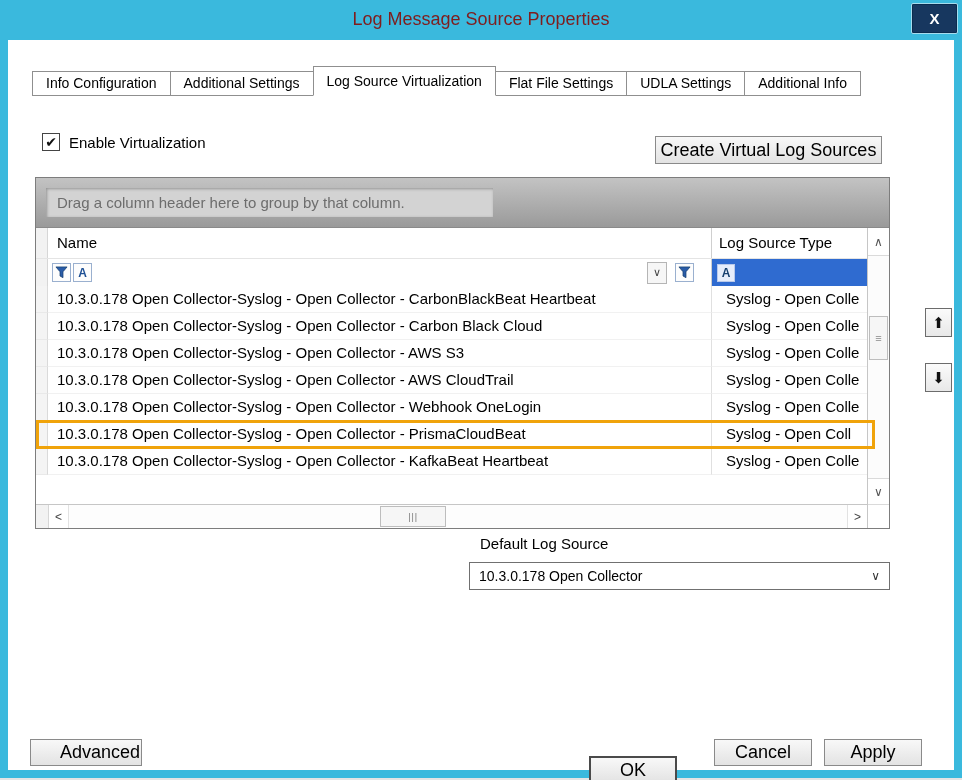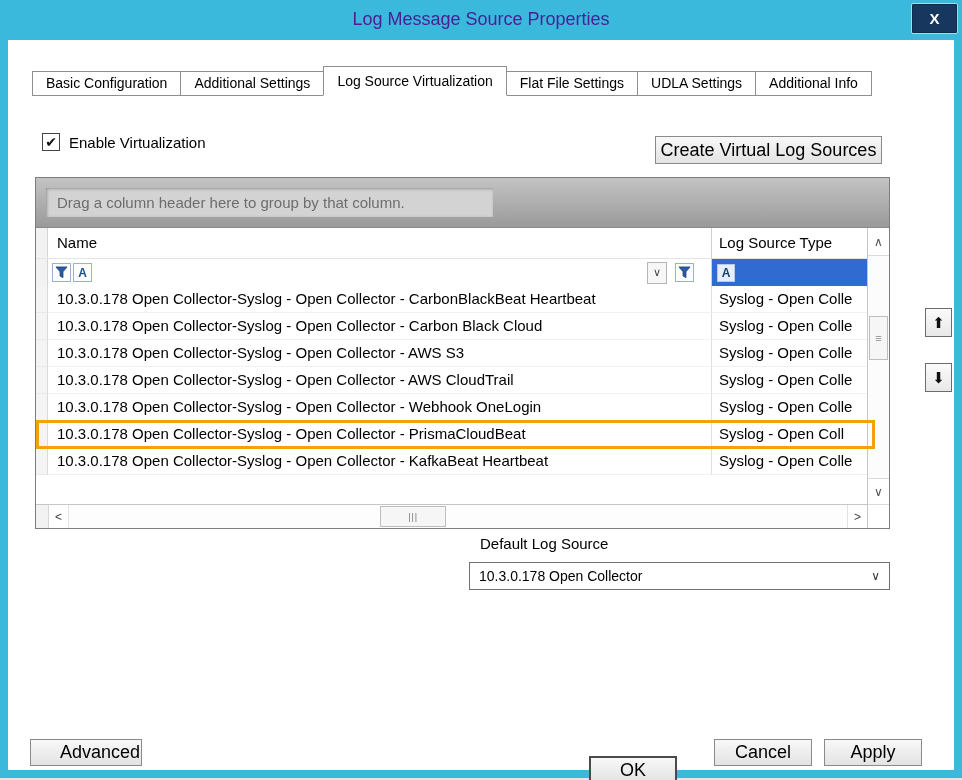--- a/index.html
+++ b/index.html
@@ -2,21 +2,21 @@
 <html style="--accent-cyan: #3ab9dd; --close-navy: #17375f; --filter-selected-blue: #2f6bd0; --highlight-orange: #f0a30a;"><head>
 <meta charset="utf-8">
 <style>
   * { box-sizing: border-box; margin: 0; padding: 0; }
   html,body { width: 962px; height: 780px; }
   body { font-family: "Liberation Sans","DejaVu Sans",sans-serif; background:#fff; overflow:hidden; }
   .stage { width:962px; height:780px; }
 
   .dialog { position:relative; width:962px; height:778px; background:var(--accent-cyan,#3ab9dd); }
   .titlebar { position:absolute; top:0; left:0; right:0; height:40px; }
-  .title { display:block; text-align:center; padding-top:9px; font-size:18px; color:#4c1d95; }
+  .title { display:block; text-align:center; padding-top:9px; font-size:18px; color:#7f1d1d; }
   .closebtn { position:absolute; top:3px; right:4px; width:47px; height:31px;
     background:var(--close-navy,#17375f); color:#fff; font-weight:bold; font-size:15px;
     border:1px solid #a6dcee; border-radius:2px; box-shadow: inset 0 0 0 1px #0b2b4e;
     font-family:inherit; cursor:default; }
 
   .inner { position:absolute; left:8px; top:40px; right:8px; bottom:8px; background:#fff; }
 
   .tabstrip { position:absolute; left:25px; top:26px; height:30px; display:flex; align-items:flex-end; }
   .tab { border:1px solid #8f8f8f; background:#fff; height:25px; line-height:23px; padding:0 13px;
     font-size:14px; margin-left:-1px; white-space:nowrap; }
@@ -63,21 +63,21 @@
     border-left:1px solid #cfcfcf; display:flex; align-items:center; padding-left:3px; }
   .ftype .ficon { background:#e6edfb; border-color:#b9c9ea; width:18px; height:18px; color:#17406f; }
 
   .rows { flex:1; position:relative; min-height:0; }
   .grow { height:27px; display:flex; position:relative; font-size:15px; }
   .rowind { width:12px; background:#f4f4f4; border-right:1px solid #dadada; border-bottom:1px solid #e9e9e9;
     flex:0 0 auto; }
   .cname { flex:1; line-height:26px; padding-left:9px; white-space:nowrap; overflow:hidden;
     border-bottom:1px solid #f1f1f1; min-width:0; }
   .ctype { width:156px; flex:0 0 auto; border-left:1px solid #e0e0e0; border-bottom:1px solid #f1f1f1;
-    line-height:26px; padding-left:7px; white-space:nowrap; overflow:hidden; }
+    line-height:26px; padding-left:14px; white-space:nowrap; overflow:hidden; }
   .grow.hl::after { content:""; position:absolute; left:0; top:-1px; right:-8px; bottom:-1px;
     border:3px solid var(--highlight-orange,#f0a30a); pointer-events:none; z-index:4; }
 
   .vscroll { width:22px; flex:0 0 auto; border-left:1px solid #c6c6c6; display:flex; flex-direction:column;
     background:#fcfcfc; }
   .vs-btn { height:28px; border-bottom:1px solid #dadada; display:flex; align-items:center;
     justify-content:center; font-size:12px; color:#555; flex:0 0 auto; background:#fff; }
   .vs-btn.down { height:26px; border-bottom:none; border-top:1px solid #dadada; }
   .vs-track { flex:1; position:relative; }
   .vs-thumb { position:absolute; left:1px; right:1px; top:60px; height:44px; border:1px solid #bdbdbd;
@@ -121,21 +121,21 @@
   <div class="dialog">
 
     <div class="titlebar">
       <span class="title">Log Message Source Properties</span>
       <button class="closebtn">X</button>
     </div>
 
     <div class="inner">
 
       <div class="tabstrip">
-          <div class="tab">Basic Configuration</div>
+          <div class="tab">Info Configuration</div>
           <div class="tab">Additional Settings</div>
           <div class="tab active">Log Source Virtualization</div>
           <div class="tab">Flat File Settings</div>
           <div class="tab">UDLA Settings</div>
           <div class="tab">Additional Info</div>
         </div>
 
       <label class="chkwrap">
         <span class="chkbox">
             <span>✔</span>

